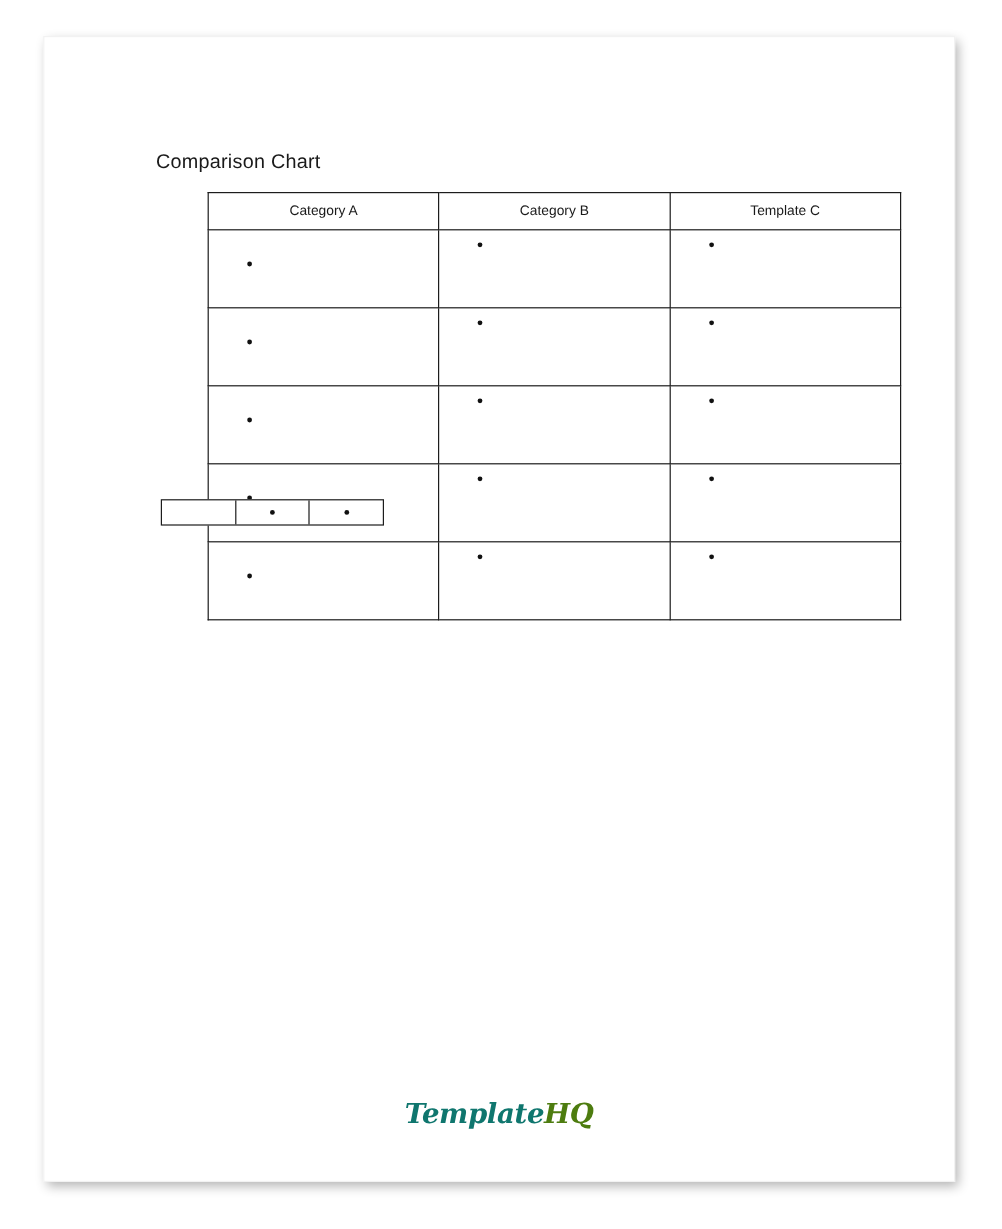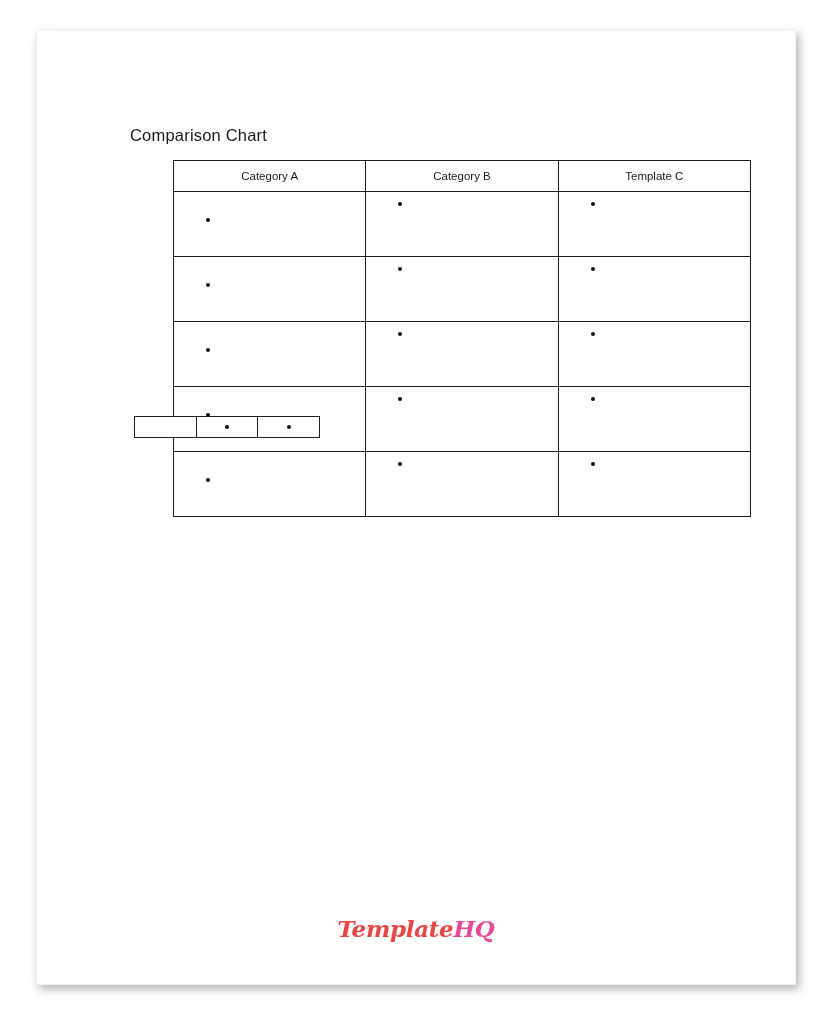--- a/index.html
+++ b/index.html
@@ -125,22 +125,22 @@
     left: 0;
     right: 0;
     top: 884px;
     text-align: center;
     font-family: "DejaVu Serif", serif;
     font-size: 23px;
     font-weight: bold;
     font-style: italic;
     letter-spacing: -0.3px;
   }
-  .logo-a { color: #ef4444; }
-  .logo-b { color: #ec4899; }
+  .logo-a { color: #0f766e; }
+  .logo-b { color: #4d7c0f; }
 </style>
 </head>
 <body>
 
 <div class="page-wrap">
   <div class="sheet">
 
     <div class="doc-title">Comparison Chart</div>
 
     <table class="chart-table">

